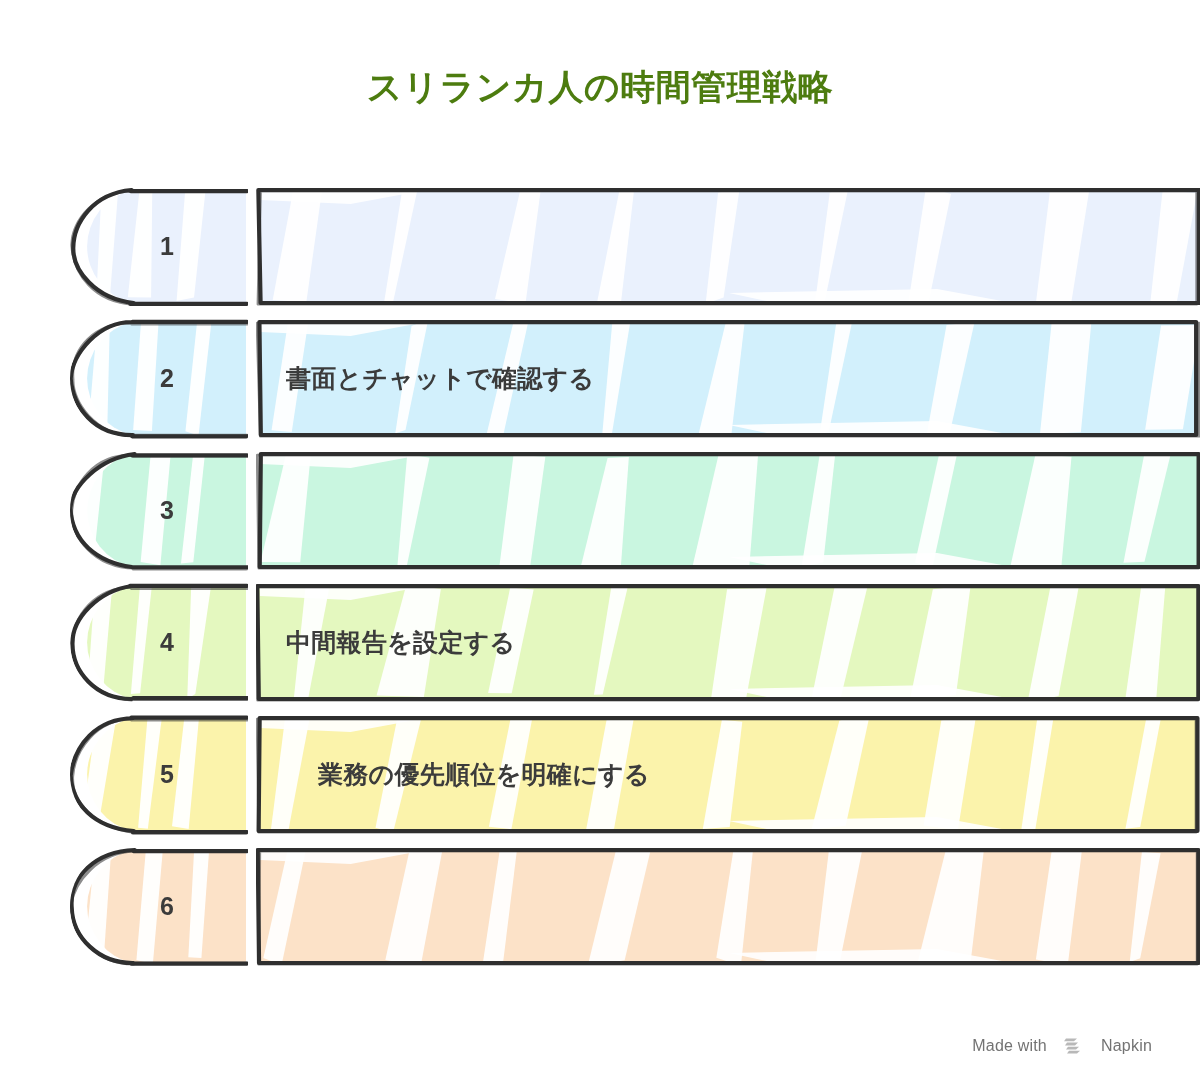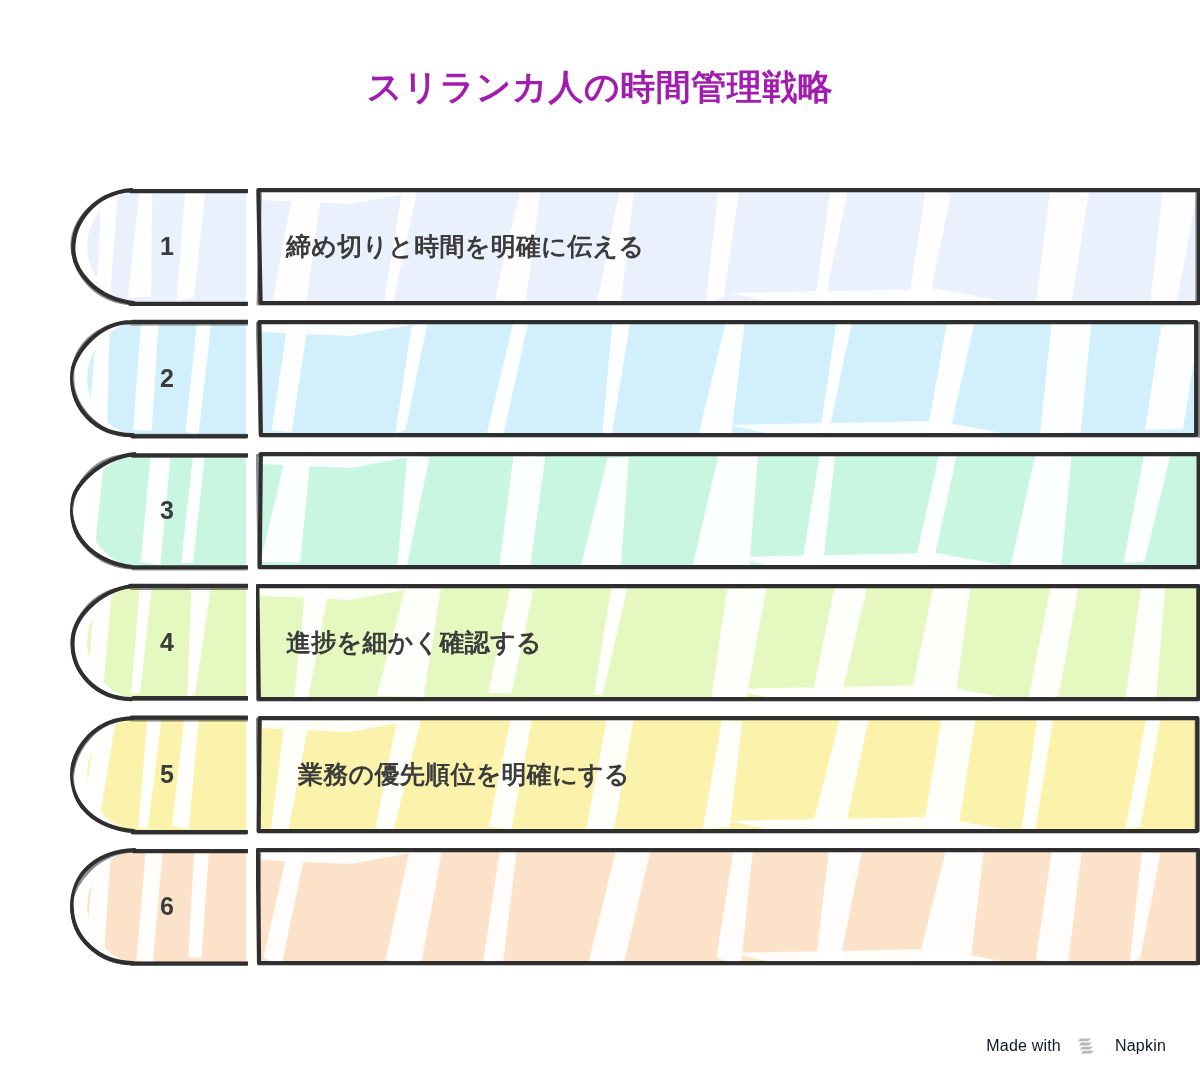--- a/index.html
+++ b/index.html
@@ -24,21 +24,21 @@
 
   
   #title {
     position: absolute;
     left: 0;
     top: 66px;
     width: 1200px;
     text-align: center;
     font-size: 35px;
     font-weight: bold;
-    color: #a21caf;
+    color: #4d7c0f;
     letter-spacing: 0.5px;
     line-height: 1.2;
   }
 
   
   #rows {
     position: absolute;
     left: 0;
     top: 186px;
     width: 1200px;
@@ -110,31 +110,31 @@
     display: flex;
     align-items: center;
     font-size: 25px;
     font-weight: bold;
     color: #3b3b3b;
     padding-left: 30px;
     z-index: 3;
     white-space: nowrap;
     letter-spacing: 0.3px;
   }
-  .bar-label.indent { padding-left: 42px; }
+  .bar-label.indent { padding-left: 62px; }
 
   
   #footer {
     position: absolute;
-    right: 34px;
+    right: 48px;
     bottom: 22px;
     display: flex;
     align-items: center;
     gap: 17px;
-    color: #0f172a;
+    color: #737373;
     font-size: 16px;
     letter-spacing: 0.2px;
   }
   #footer .logo {
     display: inline-block;
     width: 20px;
     height: 18px;
   }
 </style>
 </head>
@@ -168,21 +168,20 @@
               <polygon fill="#ffffff" opacity="0.93" points="462.094076159454,6.747896197600242 483.6959710184932,2.261941910843338 467.5903926014856,111.58856248882998 449.6073566785117,117.87115311942583"></polygon>
               <polygon fill="#ffffff" opacity="0.93" points="573.7638120701369,6.619805577499702 592.2921116423291,2.3053131114250576 568.72051740611,115.55129653427345 559.2592530372829,114.64038348367455"></polygon>
               <polygon fill="#ffffff" opacity="0.93" points="670.0251398086665,0.866731167243203 694.9744725027002,7.924182657117109 672.5280422989874,116.76043129235526 651.883259778788,119.98732185782275"></polygon>
               <polygon fill="#ffffff" opacity="0.93" points="794.3061904987815,2.053733826639938 833.6416950424396,1.8140640267236456 815.55042901102,114.94314170067345 780.0305800591738,116.06583571669917"></polygon>
               <polygon fill="#ffffff" opacity="0.93" points="906.6558656798004,4.032111169785313 940.9035594663134,7.320963862967195 920.694694781068,116.84312796864805 894.4288239667326,115.62298751092655"></polygon>
               <polygon fill="#ffffff" opacity="0.9" points="4,4 170.28,4 94.60000000000001,18 4,14"></polygon>
               <polygon fill="#ffffff" opacity="0.9" points="520.3000000000001,117 756.8000000000001,117 681.12,103 473,107"></polygon>
               <path d="M2.350608349475362,4 H942.976342679456 V117 H4.594470502619851 Z" fill="none" stroke="#2f2f2f" stroke-width="4.2" stroke-linejoin="round" opacity="1"></path>
               <path d="M4.496770383555801,5.2 H940.721480846741 V118.2 H1.9834762816240437 Z" fill="none" stroke="#2f2f2f" stroke-width="2.8000000000000003" stroke-linejoin="round" opacity="0.55"></path>
             </svg>
-            <div class="bar-label">締め切りと時間を明確に伝える</div>
           </div>
         </div>
       </div>
       <div class="row">
         <div class="row-inner">
           <div class="cap">
             <svg class="cap-svg" viewBox="0 0 178 121" preserveAspectRatio="none">
               <path d="M62,4 H176 V117 H62 A58,58 0 0 1 62,4 Z" fill="#d2f0fc"></path>
               <polygon fill="#ffffff" opacity="0.95" points="27.450778963719856,1.2959856988377805 39.81312448103592,4.969410063684643 37.23622132057148,112.88411712734221 18.08017004098751,113.28352642165662"></polygon>
               <polygon fill="#ffffff" opacity="0.95" points="70.96998405594843,4.607483329068629 88.3980851217164,6.503556730925831 81.91192341498655,112.96098518462898 63.144352918092316,111.95242500349526"></polygon>
@@ -202,20 +201,21 @@
               <polygon fill="#ffffff" opacity="0.93" points="470.3276653356513,2.2633612166453903 488.43019152545844,6.346920970057567 475.4484472430537,115.97875809901336 442.06789446625294,118.25892693142357"></polygon>
               <polygon fill="#ffffff" opacity="0.93" points="580.8486290061142,0.9043161873260122 596.3918657393157,2.549880505795535 572.8004577270711,113.603830994388 563.5940690183053,116.56831002494707"></polygon>
               <polygon fill="#ffffff" opacity="0.93" points="690.5299024677508,6.882187846527523 718.5880921048056,4.060376169188124 693.2064836198493,117.44201904835273 670.7846384191813,116.2918577218856"></polygon>
               <polygon fill="#ffffff" opacity="0.93" points="795.6059761134004,4.962245943472835 835.2619009224055,5.511806490603744 824.8591661741301,114.27220440063263 783.9515323810984,115.99156475299577"></polygon>
               <polygon fill="#ffffff" opacity="0.93" points="905.0493354895382,7.479824069645174 943.9752798294534,6.927822116263128 926.936802890588,111.37425518053317 889.1419626638022,111.83006739655048"></polygon>
               <polygon fill="#ffffff" opacity="0.9" points="4,4 170.28,4 94.60000000000001,18 4,14"></polygon>
               <polygon fill="#ffffff" opacity="0.9" points="520.3000000000001,117 756.8000000000001,117 681.12,103 473,107"></polygon>
               <path d="M3.417768121891547,4 H940.139958381718 V117 H4.819451453080145 Z" fill="none" stroke="#2f2f2f" stroke-width="4.2" stroke-linejoin="round" opacity="1"></path>
               <path d="M1.0486855507123682,5.2 H943.3973241911257 V118.2 H4.36879205860607 Z" fill="none" stroke="#2f2f2f" stroke-width="2.8000000000000003" stroke-linejoin="round" opacity="0.55"></path>
             </svg>
+            <div class="bar-label">書面とチャットで確認する</div>
           </div>
         </div>
       </div>
       <div class="row">
         <div class="row-inner">
           <div class="cap">
             <svg class="cap-svg" viewBox="0 0 178 121" preserveAspectRatio="none">
               <path d="M62,4 H176 V117 H62 A58,58 0 0 1 62,4 Z" fill="#c9f6e0"></path>
               <polygon fill="#ffffff" opacity="0.95" points="22.702608108847684,3.629907549652228 34.75335216603864,4.09809035207056 23.313240528718215,113.73643803723922 9.230473519875888,114.38593506970719"></polygon>
               <polygon fill="#ffffff" opacity="0.95" points="80.52431679355182,5.671839477807209 100.77837778151891,3.175705672323567 90.37241126148608,115.33673954211955 70.66650534545374,112.0213785176265"></polygon>
@@ -268,21 +268,21 @@
               <polygon fill="#ffffff" opacity="0.93" points="471.0709025930012,7.337917331297843 510.5753917883036,5.866237643112539 489.9582710489437,117.15848064709384 454.95280529416766,117.60525799105189"></polygon>
               <polygon fill="#ffffff" opacity="0.93" points="579.5352363663424,0.20510482797636875 612.4291219876283,0.3896753491785727 584.9767697621028,114.87083273561244 554.7439599138423,120.49011445487389"></polygon>
               <polygon fill="#ffffff" opacity="0.93" points="676.8919096025135,7.142281535613482 714.7189190530771,2.961369515844327 699.9458883013324,112.89954400151015 653.3693257632522,120.12809372373302"></polygon>
               <polygon fill="#ffffff" opacity="0.93" points="794.3703918537918,4.9921875023246685 822.8407173305008,4.148483278298976 802.5876808350848,113.89316177502887 771.3883667105755,120.9406242416895"></polygon>
               <polygon fill="#ffffff" opacity="0.93" points="884.9908752446021,6.120142939556457 909.6101577932063,0.23478603373970186 900.170765756709,118.32805133207145 869.6265406681349,115.03359294125512"></polygon>
               <polygon fill="#ffffff" opacity="0.9" points="4,4 170.28,4 94.60000000000001,18 4,14"></polygon>
               <polygon fill="#ffffff" opacity="0.9" points="520.3000000000001,117 756.8000000000001,117 681.12,103 473,107"></polygon>
               <path d="M1.2907004357737957,4 H942.4551693212497 V117 H2.793837548137567 Z" fill="none" stroke="#2f2f2f" stroke-width="4.2" stroke-linejoin="round" opacity="1"></path>
               <path d="M1.5014600756119285,5.2 H941.9389563807933 V118.2 H1.5991368296552155 Z" fill="none" stroke="#2f2f2f" stroke-width="2.8000000000000003" stroke-linejoin="round" opacity="0.55"></path>
             </svg>
-            <div class="bar-label">進捗を細かく確認する</div>
+            <div class="bar-label">中間報告を設定する</div>
           </div>
         </div>
       </div>
       <div class="row">
         <div class="row-inner">
           <div class="cap">
             <svg class="cap-svg" viewBox="0 0 178 121" preserveAspectRatio="none">
               <path d="M62,4 H176 V117 H62 A58,58 0 0 1 62,4 Z" fill="#fbf3ab"></path>
               <polygon fill="#ffffff" opacity="0.95" points="26.23058557707378,6.0265684151214405 46.46234846742002,2.787112236855138 28.185379508037766,112.76520180784408 11.05629897353067,116.71111464766372"></polygon>
               <polygon fill="#ffffff" opacity="0.95" points="77.41004753550982,5.04039025494847 91.75820613501509,4.306886912932102 77.83465624313553,114.87105870427148 68.10659504686788,113.80626106392884"></polygon>

